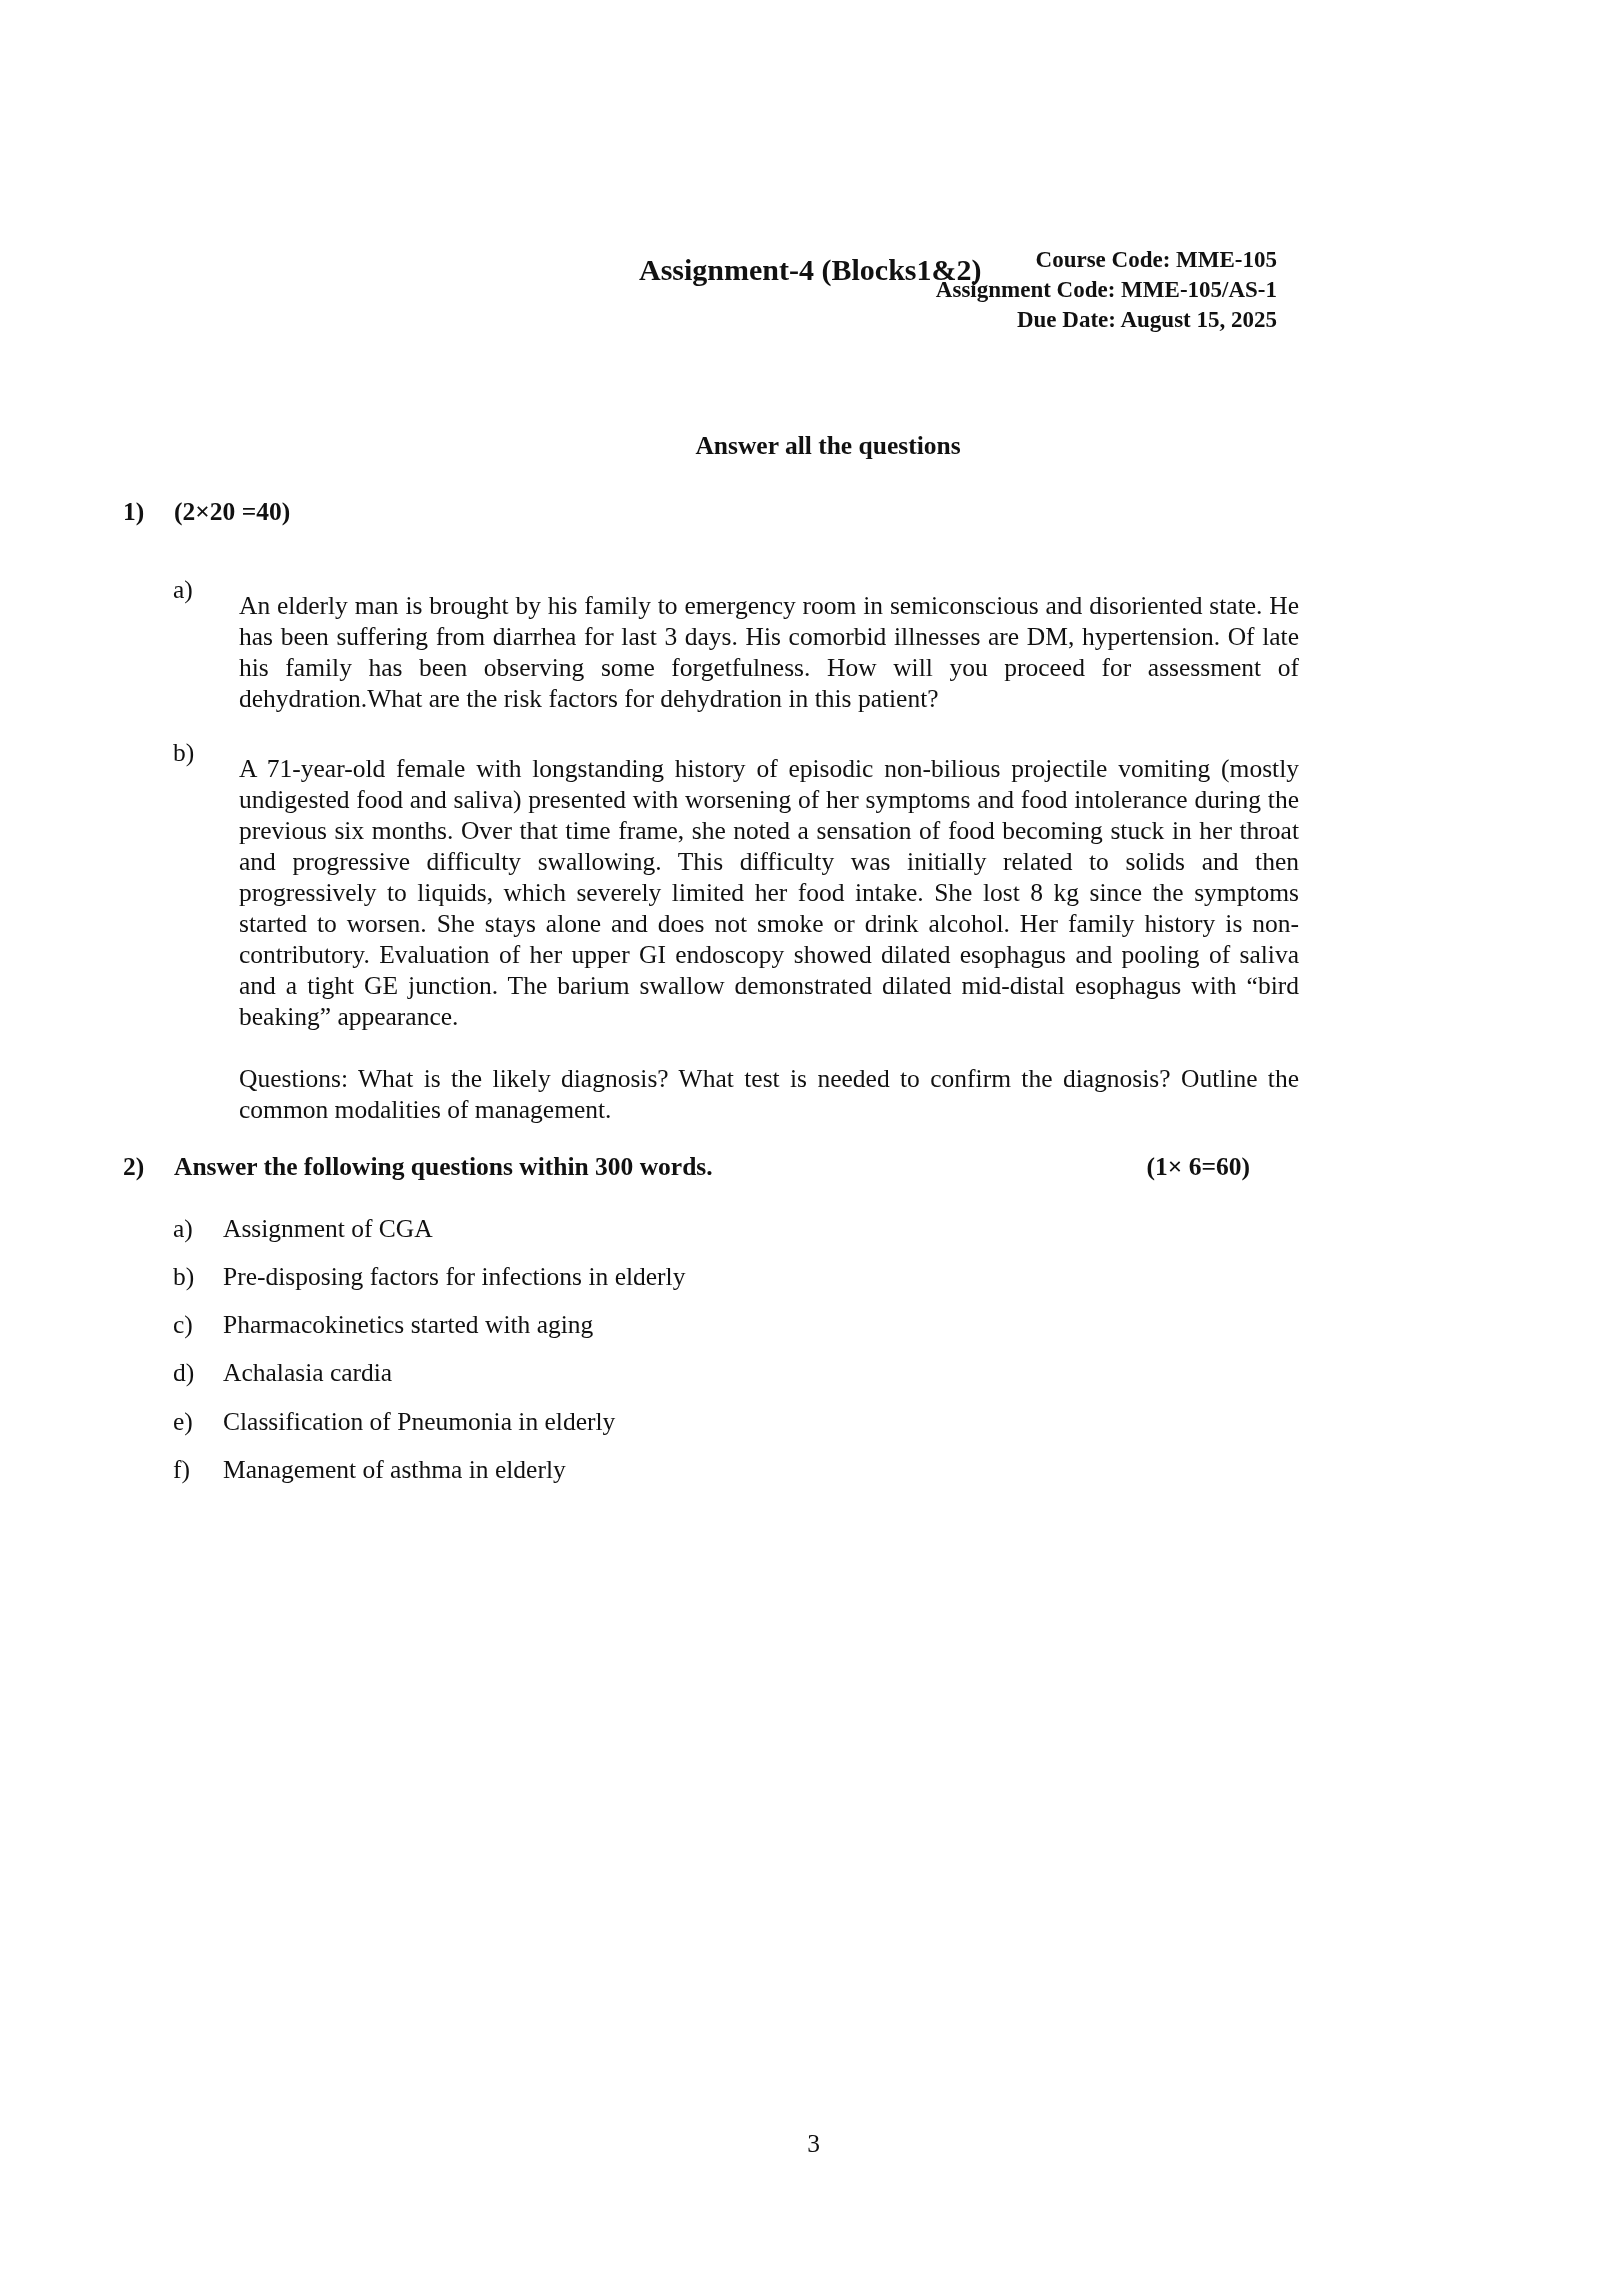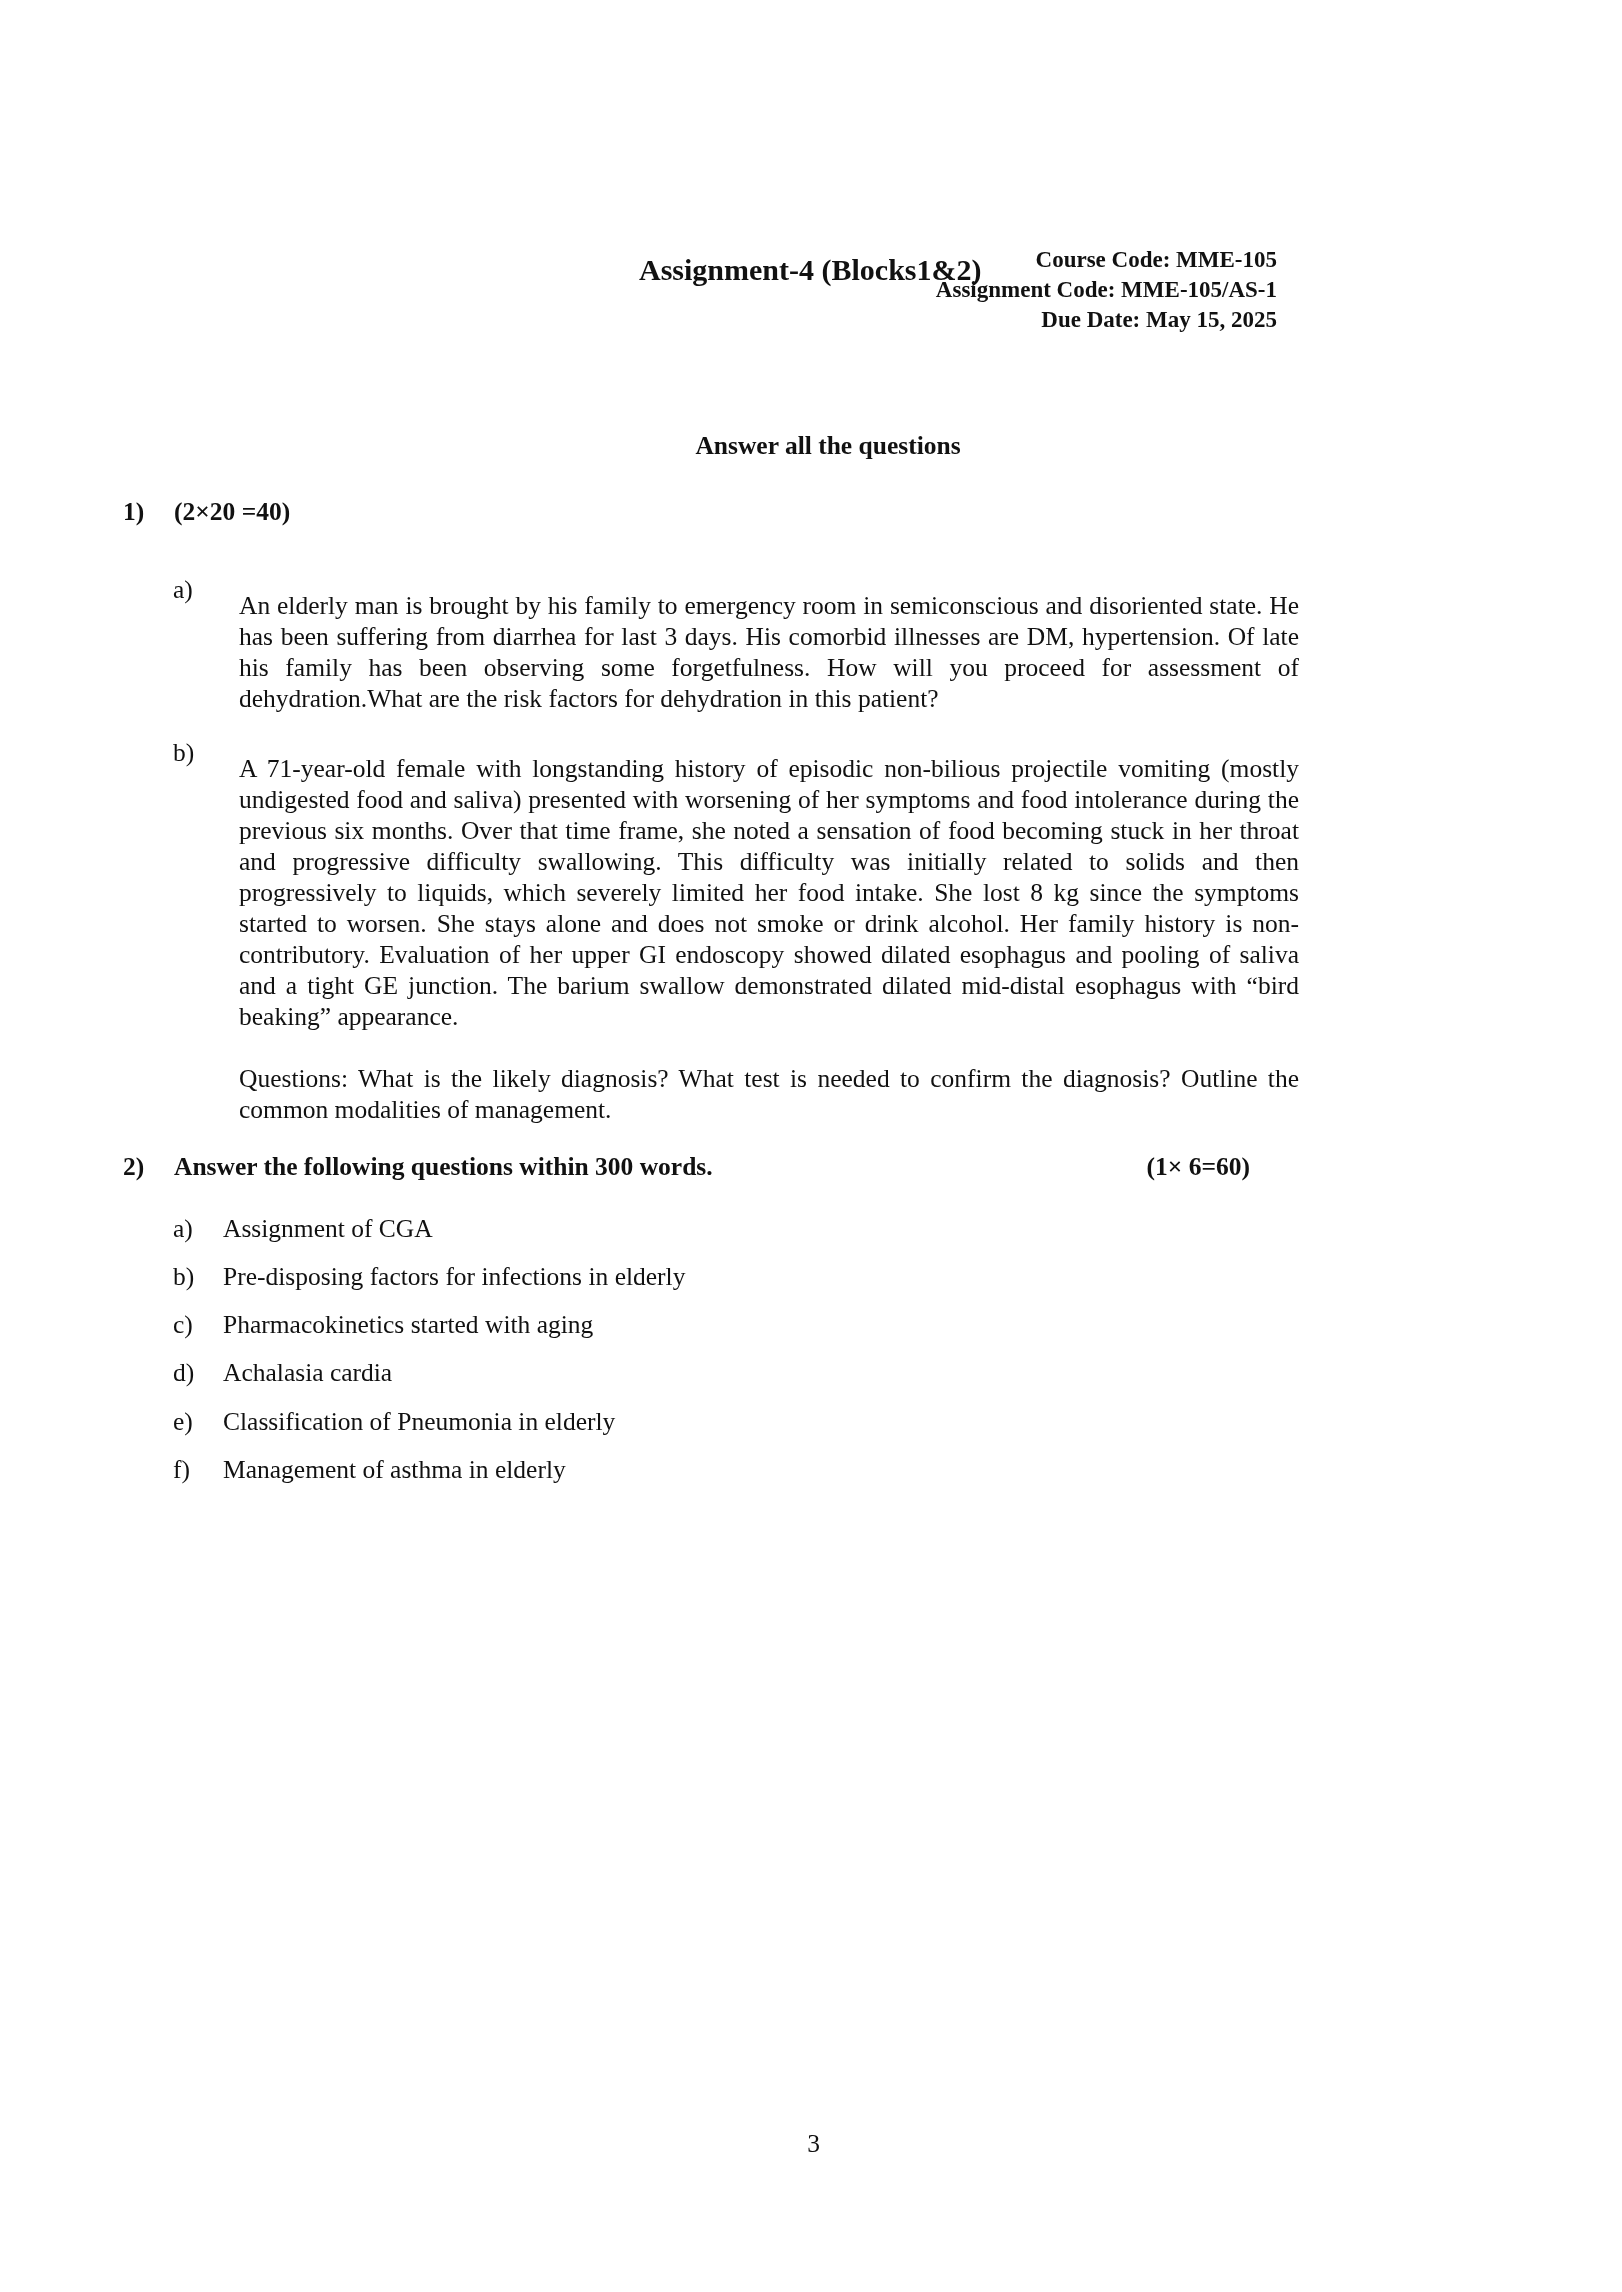--- a/index.html
+++ b/index.html
@@ -47,21 +47,21 @@
 </head>
 <body>
 
 <div class="page">
 
   <div class="title">Assignment-4 (Blocks1&amp;2)</div>
 
   <div class="meta">
     <div>Course Code: MME-105</div>
     <div>Assignment Code: MME-105/AS-1</div>
-    <div>Due Date: May 15, 2025</div>
+    <div>Due Date: August 15, 2025</div>
   </div>
 
   <div class="instr">Answer all the questions</div>
 
   <div class="q-head" style="top:497px;">
     <span class="q-num">1)</span>
     <span class="q-marks">(2×20 =40)</span>
   </div>
 
   <div class="sub" style="top:574px;">

